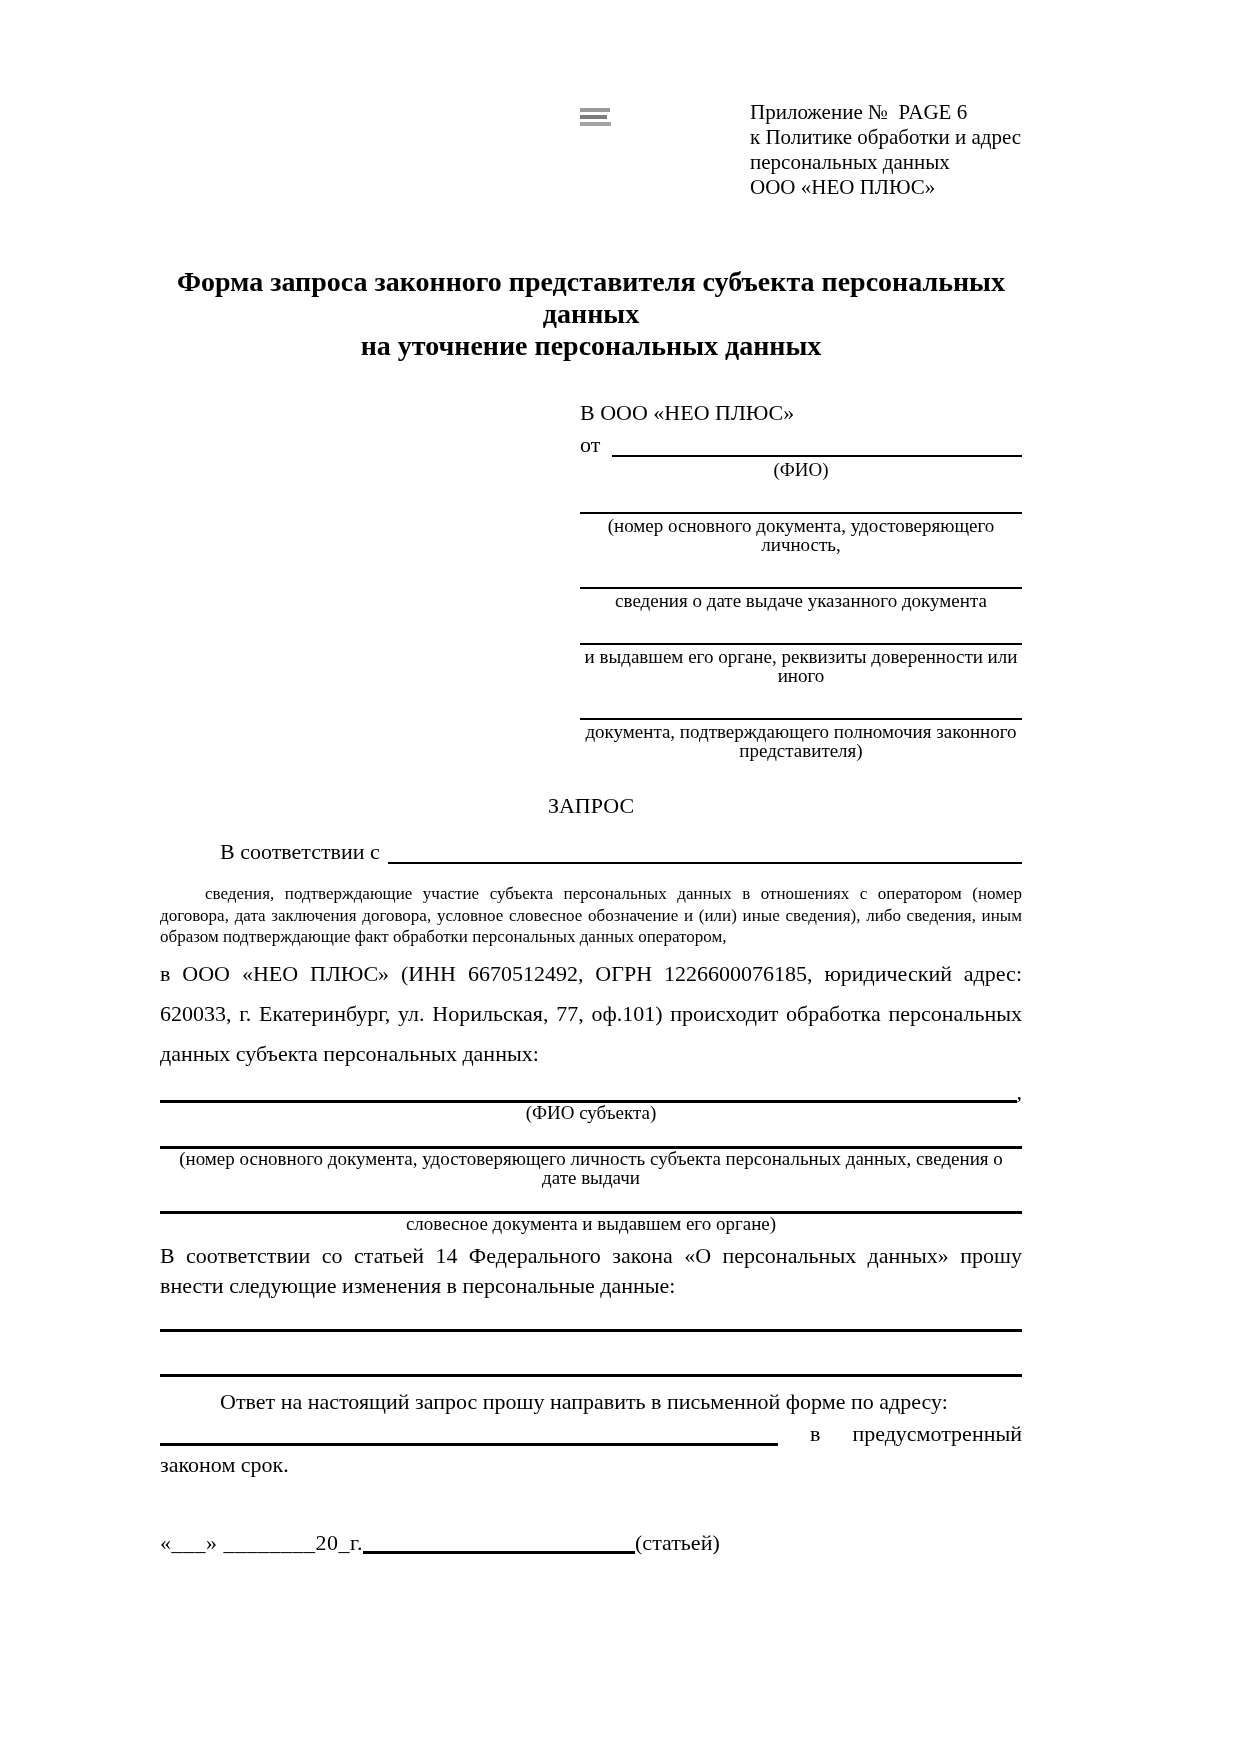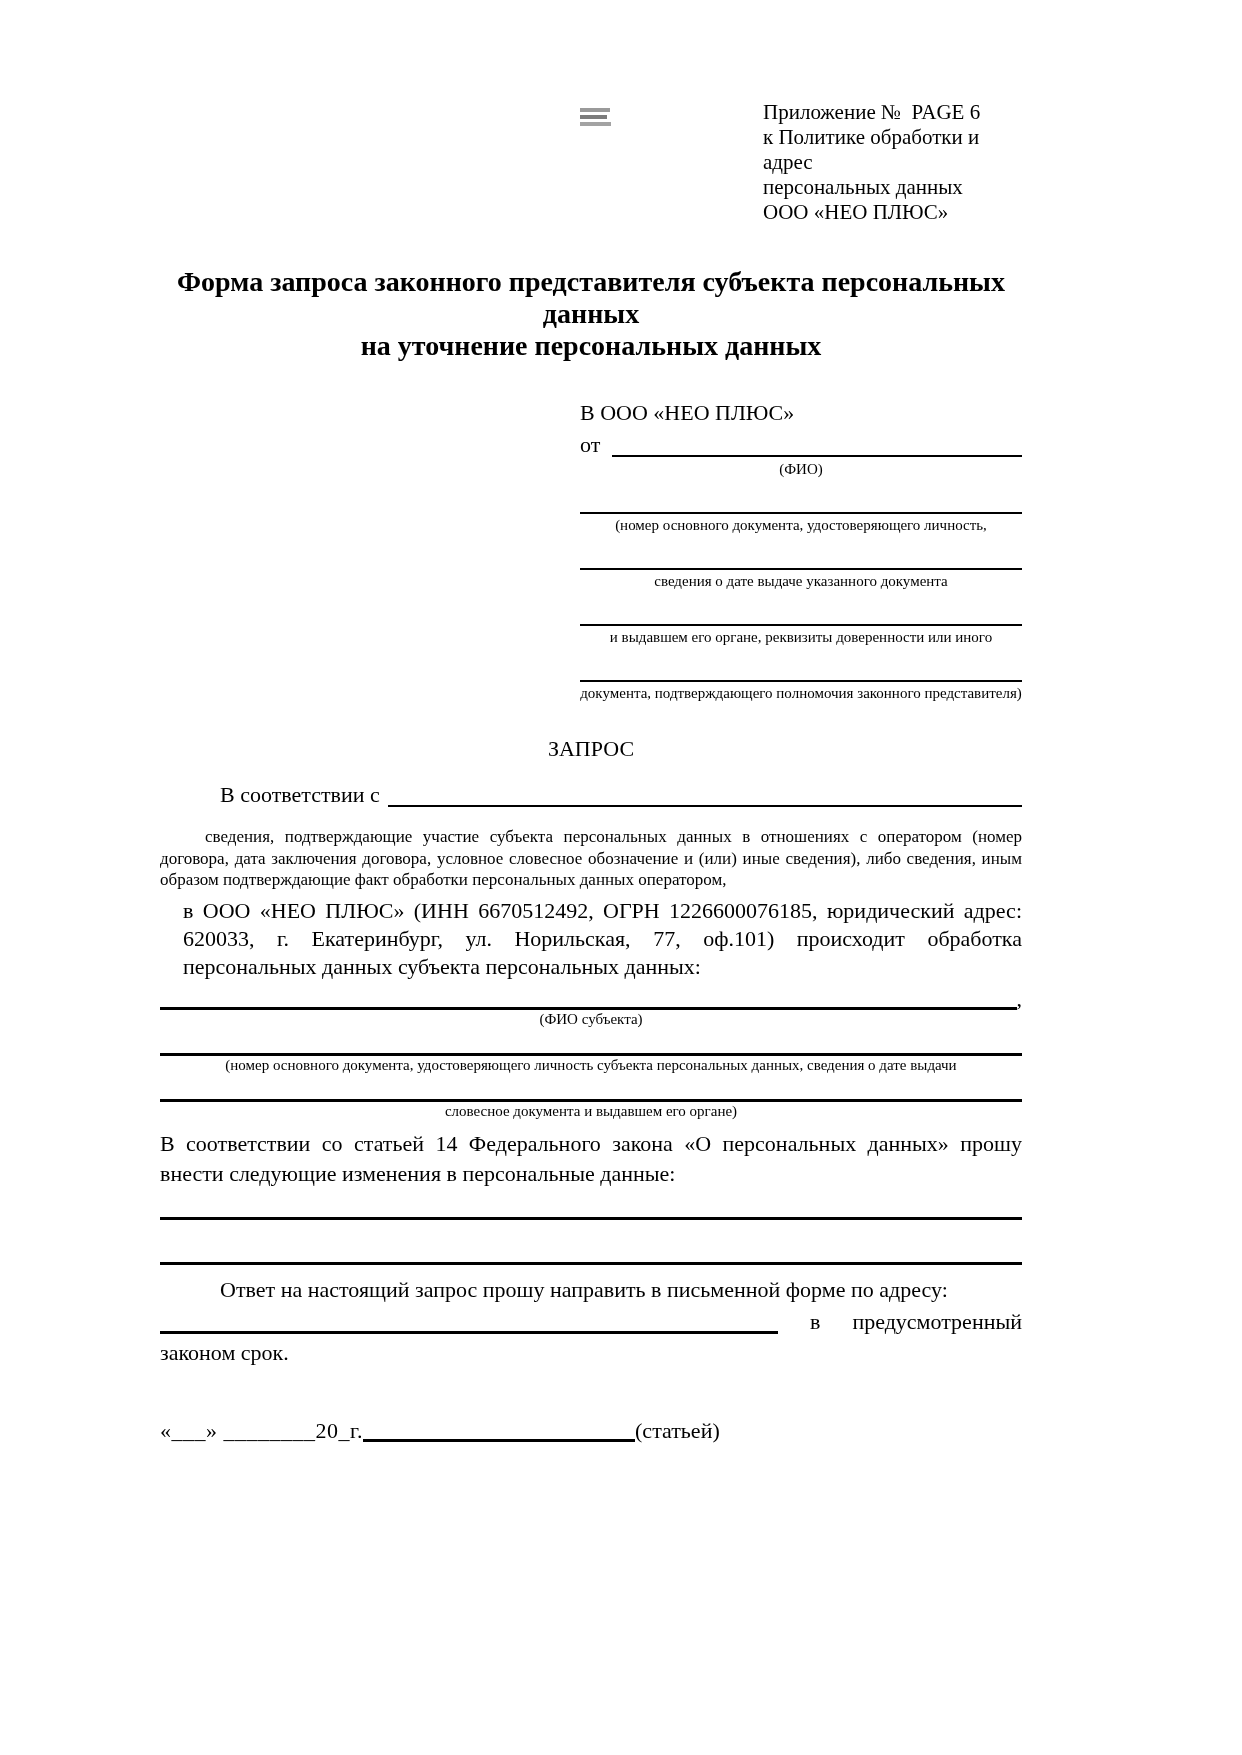--- a/index.html
+++ b/index.html
@@ -15,44 +15,44 @@
   }
 
   
   .header { position: relative; height: 104px; }
   .field-mark { position: absolute; left: 420px; top: 8px; width: 34px;
     display: flex; flex-direction: column; gap: 3px; filter: blur(0.4px); }
   .field-mark i { display: block; height: 4px; background: #8d8d8d; }
   .field-mark i:nth-child(1) { width: 30px; background: #9a9a9a; }
   .field-mark i:nth-child(2) { width: 27px; background: #7c7c7c; }
   .field-mark i:nth-child(3) { width: 31px; background: #a3a3a3; }
-  .header-block { position: absolute; left: 603px; top: 0;
+  .header-block { position: absolute; left: 590px; top: 0;
     font-size: 21px; line-height: 25px; }
   .header-block div { white-space: pre-wrap; }
 
   
   .title { margin-top: 62px; text-align: center; font-weight: bold;
     font-size: 28px; line-height: 32px; }
 
   
   .addressee { margin-left: 420px; width: 442px; margin-top: 36px; }
   .addr-to { line-height: 30px; }
   .from-line { display: flex; align-items: flex-end; height: 32px; }
   .from-line .lbl { margin-right: 12px; line-height: 30px; }
   .from-line .uline { flex: 1; border-bottom: 2px solid #000; margin-bottom: 3px; }
-  .caption { text-align: center; font-size: 15px; line-height: 19px; }
+  .caption { text-align: center; font-size: 19px; line-height: 19px; }
   .addressee .blank { border-bottom: 2px solid #000; height: 33px; margin-bottom: 2px; }
 
   
   .zapros { text-align: center; margin-top: 31px; line-height: 30px; }
   .accord-line { display: flex; align-items: flex-end; margin-top: 14px; height: 32px; }
   .accord-line .lbl { padding-left: 60px; line-height: 30px; white-space: nowrap; }
   .accord-line .uline { flex: 1; border-bottom: 2px solid #000; margin-bottom: 3px; margin-left: 8px; }
   .fine-print { font-size: 17px; line-height: 21.5px; text-align: justify; text-indent: 45px; margin-top: 16px; }
-  .para { line-height: 28px; text-align: justify; margin-top: 6px; margin-left: 23px; }
+  .para { line-height: 40px; text-align: justify; margin-top: 6px; }
   .blank-wide { border-bottom: 3px solid #000; }
   .fio-line { display: flex; align-items: flex-end; margin-top: 0; }
   .fio-line .uline3 { flex: 1; border-bottom: 3px solid #000; height: 26px; }
   .fio-line .comma { line-height: 22px; }
   .b2 { height: 24px; }
   .b3 { height: 24px; }
   .b4 { height: 26px; margin-top: 2px; }
   .b5 { height: 42px; }
   .para14 { line-height: 30px; text-align: justify; margin-top: 8px; }
   .answer { line-height: 30px; margin-top: 10px; text-indent: 60px; }

